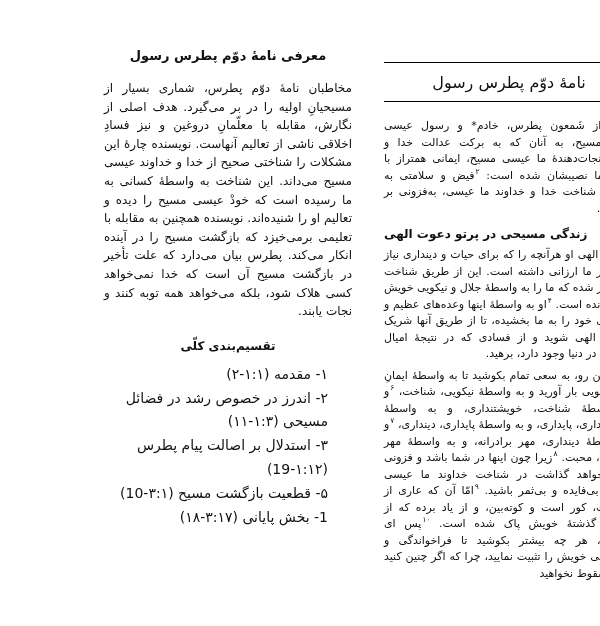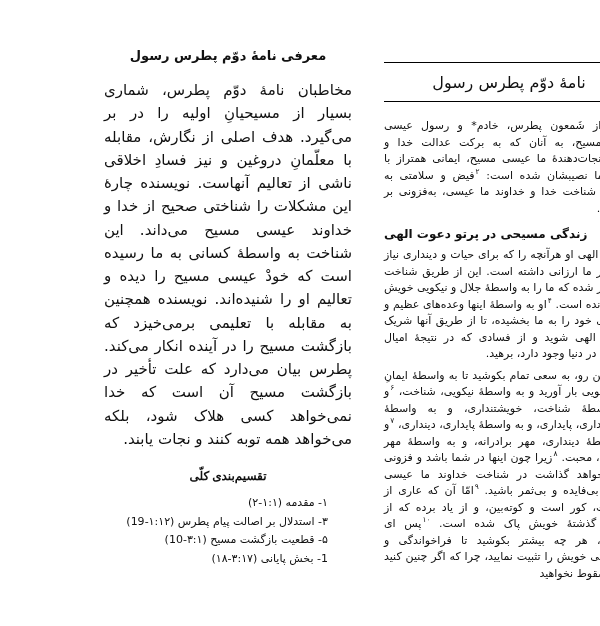--- a/index.html
+++ b/index.html
@@ -14,26 +14,26 @@
   .spread { position: relative; width: 532px; height: 626px; background: #fff; }
 
   
   .page-intro {
     position: absolute; top: 48px; left: 36px; width: 248px;
   }
   .intro-heading {
     font-size: 13px; font-weight: bold; text-align: center; margin-bottom: 16px;
   }
   .intro-body {
-    font-size: 15px; line-height: 1.55; text-align: justify;
+    font-size: 12px; line-height: 1.55; text-align: justify;
   }
   .outline-heading {
-    font-size: 12px; font-weight: bold; text-align: center; margin: 18px 0 10px; font-family: Liberation Serif, serif;
+    font-size: 12px; font-weight: bold; text-align: center; margin: 18px 0 10px;
   }
-  .outline { font-size: 11px; line-height: 1.7; padding-right: 24px; }
+  .outline { font-size: 14px; line-height: 1.7; padding-right: 24px; }
   .outline-item { text-align: right; padding-left: 6px; }
 
   
   .page-text {
     position: absolute; top: 62px; left: 316px; width: 250px; height: 552px;
   }
   .title-box {
     border-top: 1px solid #000; border-bottom: 1px solid #000;
     padding: 10px 0 9px; text-align: center; margin-bottom: 16px;
   }
@@ -63,20 +63,21 @@
 <body>
 
 <div class="spread">
 
   <div class="page-intro">
     <h2 class="intro-heading">معرفی نامهٔ دوّم پطرس رسول</h2>
     <p class="intro-body">مخاطبان نامهٔ دوّم پطرس، شماری بسیار از مسیحیانِ اولیه را در بر می‌گیرد. هدف اصلی از نگارش، مقابله با معلّمانِ دروغین و نیز فسادِ اخلاقی ناشی از تعالیم آنهاست. نویسنده چارهٔ این مشکلات را شناختی صحیح از خدا و خداوند عیسی مسیح می‌داند. این شناخت به واسطهٔ کسانی به ما رسیده است که خودْ عیسی مسیح را دیده و تعالیم او را شنیده‌اند. نویسنده همچنین به مقابله با تعلیمی برمی‌خیزد که بازگشت مسیح را در آینده انکار می‌کند. پطرس بیان می‌دارد که علت تأخیر در بازگشت مسیح آن است که خدا نمی‌خواهد کسی هلاک شود، بلکه می‌خواهد همه توبه کنند و نجات یابند.</p>
     <h3 class="outline-heading">تقسیم‌بندی کلّی</h3>
     <div class="outline">
         <div class="outline-item">۱- مقدمه (۱:۱-۲)</div>
+        <div class="outline-item">۲- اندرز در خصوص رشد در فضائل مسیحی (۱:۳-۱۱)</div>
         <div class="outline-item">۳- استدلال بر اصالت پیام پطرس (۱:۱۲-19)</div>
         <div class="outline-item">۵- قطعیت بازگشت مسیح (۳:۱-10)</div>
         <div class="outline-item">1- بخش پایانی (۳:۱۷-۱۸)</div>
       </div>
   </div>
 
   <div class="page-text">
     <div class="title-box">
       <h1 class="book-title">نامهٔ دوّم پطرس رسول</h1>
     </div>

